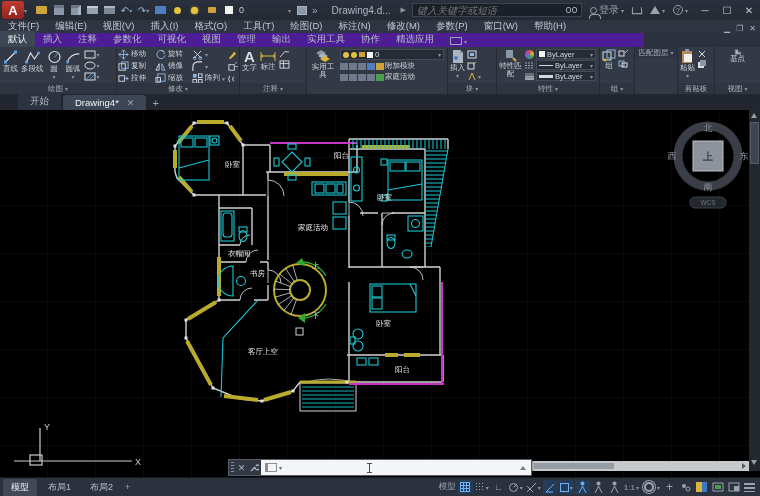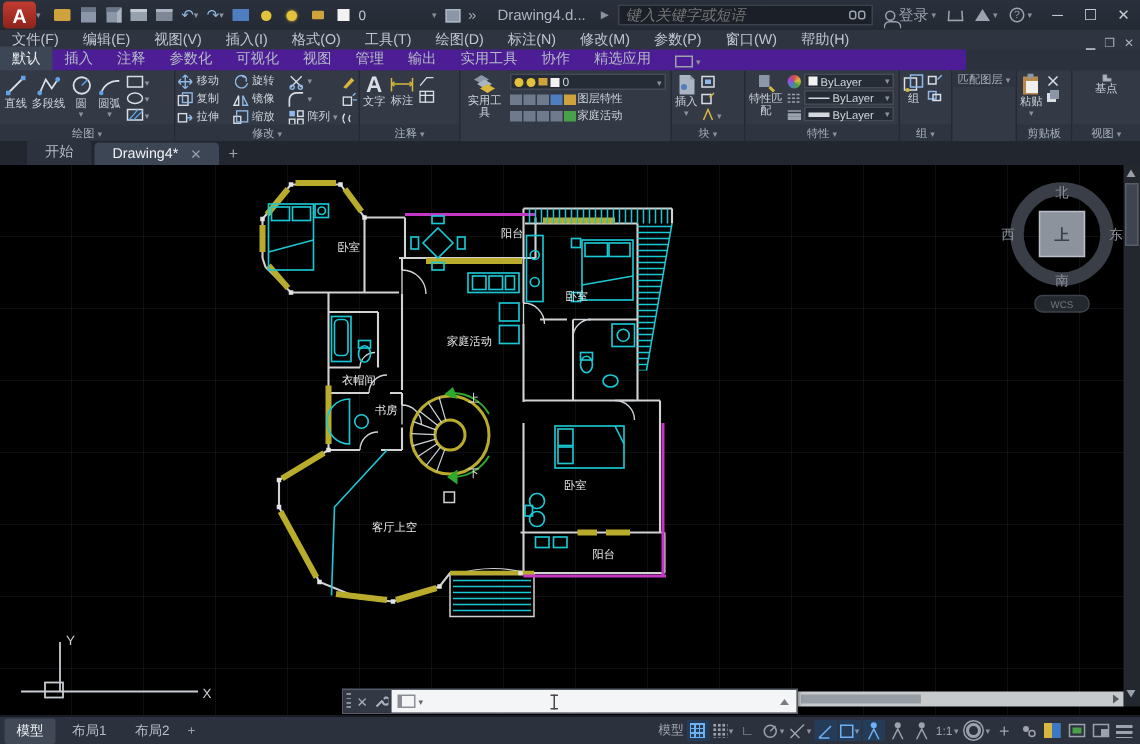--- a/index.html
+++ b/index.html
@@ -460,21 +460,21 @@
             <span class="sw" style="width:6px;height:6px;background:#f2f2f2;"></span>
             <span style="font-size:8px;">0</span>
             <span class="caret" style="margin-left:auto;">▾</span>
           </div>
           <div class="mini">
             <span class="sw" style="width:8px;height:7px;background:#6f7b8c;"></span>
             <span class="sw" style="width:8px;height:7px;background:#6f7b8c;"></span>
             <span class="sw" style="width:8px;height:7px;background:#6f7b8c;"></span>
             <span class="sw" style="width:8px;height:7px;background:#4f7ec0;"></span>
             <span class="sw" style="width:8px;height:7px;background:#d0a23c;"></span>
-            <span class="ltxt">图层特性</span>
+            <span class="ltxt">附加模块</span>
           </div>
           <div class="mini">
             <span class="sw" style="width:8px;height:7px;background:#6f7b8c;"></span>
             <span class="sw" style="width:8px;height:7px;background:#6f7b8c;"></span>
             <span class="sw" style="width:8px;height:7px;background:#6f7b8c;"></span>
             <span class="sw" style="width:8px;height:7px;background:#6f7b8c;"></span>
             <span class="sw" style="width:8px;height:7px;background:#4aa04a;"></span>
             <span class="ltxt">家庭活动</span>
           </div>
         </div>

